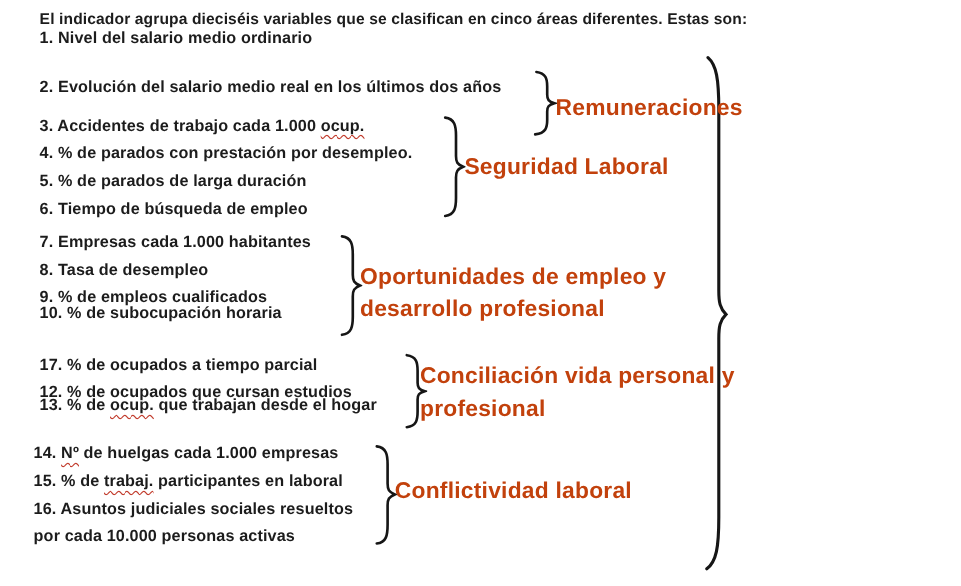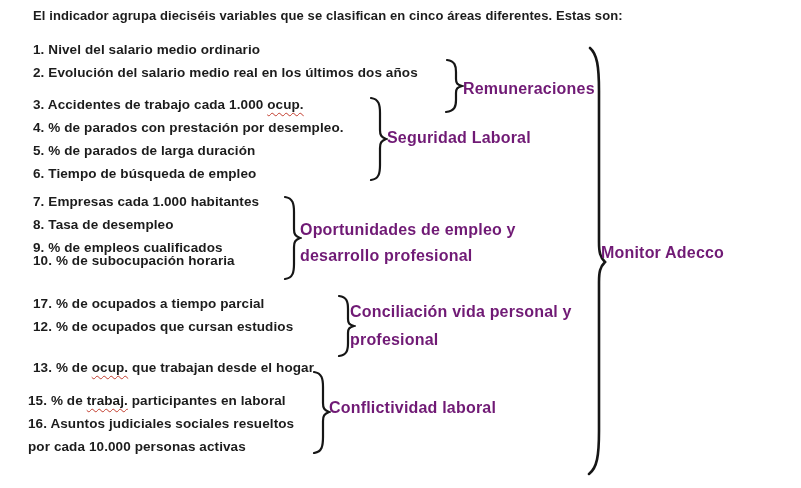--- a/index.html
+++ b/index.html
@@ -24,35 +24,35 @@
   .item.shift{left:28px;}
   .typo{
     text-decoration:underline;
     text-decoration-style:wavy;
     text-decoration-color:#c23d2e;
     text-decoration-thickness:1px;
     text-underline-offset:3px;
   }
   .glabel{
     position:absolute;
-    font-size:16px;font-weight:bold;
-    color:#701a75;letter-spacing:.2px;
+    font-size:19px;font-weight:bold;
+    color:#c2410c;letter-spacing:.2px;
     white-space:nowrap;
   }
   .brace{position:absolute;}
   .brace path{
     fill:none;stroke:#161616;
     stroke-width:2.2;stroke-linecap:round;
   }
   .brace.big path{stroke-width:2.6;}
   
-  .i1{top:42px}.i2{top:65px}.i3{top:97px}.i4{top:120px}
+  .i1{top:24px}.i2{top:65px}.i3{top:97px}.i4{top:120px}
   .i5{top:143px}.i6{top:166px}.i7{top:194px}.i8{top:217px}
   .i9{top:240px}.i10{top:253px}.i11{top:296px}.i12{top:319px}
-  .i13{top:360px}.i14{top:370px}.i15{top:393px}.i16{top:416px}
+  .i13{top:330px}.i14{top:370px}.i15{top:393px}.i16{top:416px}
   .i16b{top:439px}
 </style>
 </head>
 <body>
 
 <div id="stage">
 
   <div class="title">El indicador agrupa dieciséis variables que se clasifican en cinco áreas diferentes. Estas son:</div>
 
   <div class="item i1"><span>1. Nivel del salario medio ordinario</span></div>
@@ -61,20 +61,21 @@
   <div class="item i4"><span>4. % de parados con prestación por desempleo.</span></div>
   <div class="item i5"><span>5. % de parados de larga duración</span></div>
   <div class="item i6"><span>6. Tiempo de búsqueda de empleo</span></div>
   <div class="item i7"><span>7. Empresas cada 1.000 habitantes</span></div>
   <div class="item i8"><span>8. Tasa de desempleo</span></div>
   <div class="item i9"><span>9. % de empleos cualificados</span></div>
   <div class="item i10"><span>10. % de subocupación horaria</span></div>
   <div class="item i11"><span>17. % de ocupados a tiempo parcial</span></div>
   <div class="item i12"><span>12. % de ocupados que cursan estudios</span></div>
   <div class="item i13"><span>13. % de </span><span class="typo">ocup.</span><span> que trabajan desde el hogar</span></div>
+  <div class="item i14 shift"><span>14. </span><span class="typo">Nº</span><span> de huelgas cada 1.000 empresas</span></div>
   <div class="item i15 shift"><span>15. % de </span><span class="typo">trabaj.</span><span> participantes en laboral</span></div>
   <div class="item i16 shift"><span>16. Asuntos judiciales sociales resueltos</span></div>
   <div class="item i16b shift"><span>por cada 10.000 personas activas</span></div>
 
   <svg class="brace" style="left:443px;top:58px" width="22" height="56" viewBox="0 0 22 56">
     <path d="M 4 2 C 12 3 13 8 13 14 L 13 21 C 13 25 14 26.5 19 28 C 14 29.5 13 31 13 35 L 13 42 C 13 48 12 53 3 54"></path>
   </svg>
   <svg class="brace" style="left:368px;top:96px" width="20" height="86" viewBox="0 0 20 86">
     <path d="M 3 2 C 11 3 12 9 12 17 L 12 34 C 12 39 13 41 18 43 C 13 45 12 47 12 52 L 12 69 C 12 77 11 83 3 84"></path>
   </svg>
@@ -91,15 +92,14 @@
     <path d="M 7 2 C 14 8 16 20 16 45 L 16 196 C 16 206 17 211 22 216 C 17 221 16 226 16 236 L 16 385 C 16 410 14 422 6 428"></path>
   </svg>
 
   <div class="glabel" style="left:463px;top:80px">Remuneraciones</div>
   <div class="glabel" style="left:387px;top:129px">Seguridad Laboral</div>
   <div class="glabel" style="left:300px;top:221px">Oportunidades de empleo y</div>
   <div class="glabel" style="left:300px;top:247px">desarrollo profesional</div>
   <div class="glabel" style="left:350px;top:303px">Conciliación vida personal y</div>
   <div class="glabel" style="left:350px;top:331px">profesional</div>
   <div class="glabel" style="left:329px;top:399px">Conflictividad laboral</div>
-  <div class="glabel" style="left:601px;top:244px">Monitor Adecco</div>
 
 </div>
 
 </body></html>

